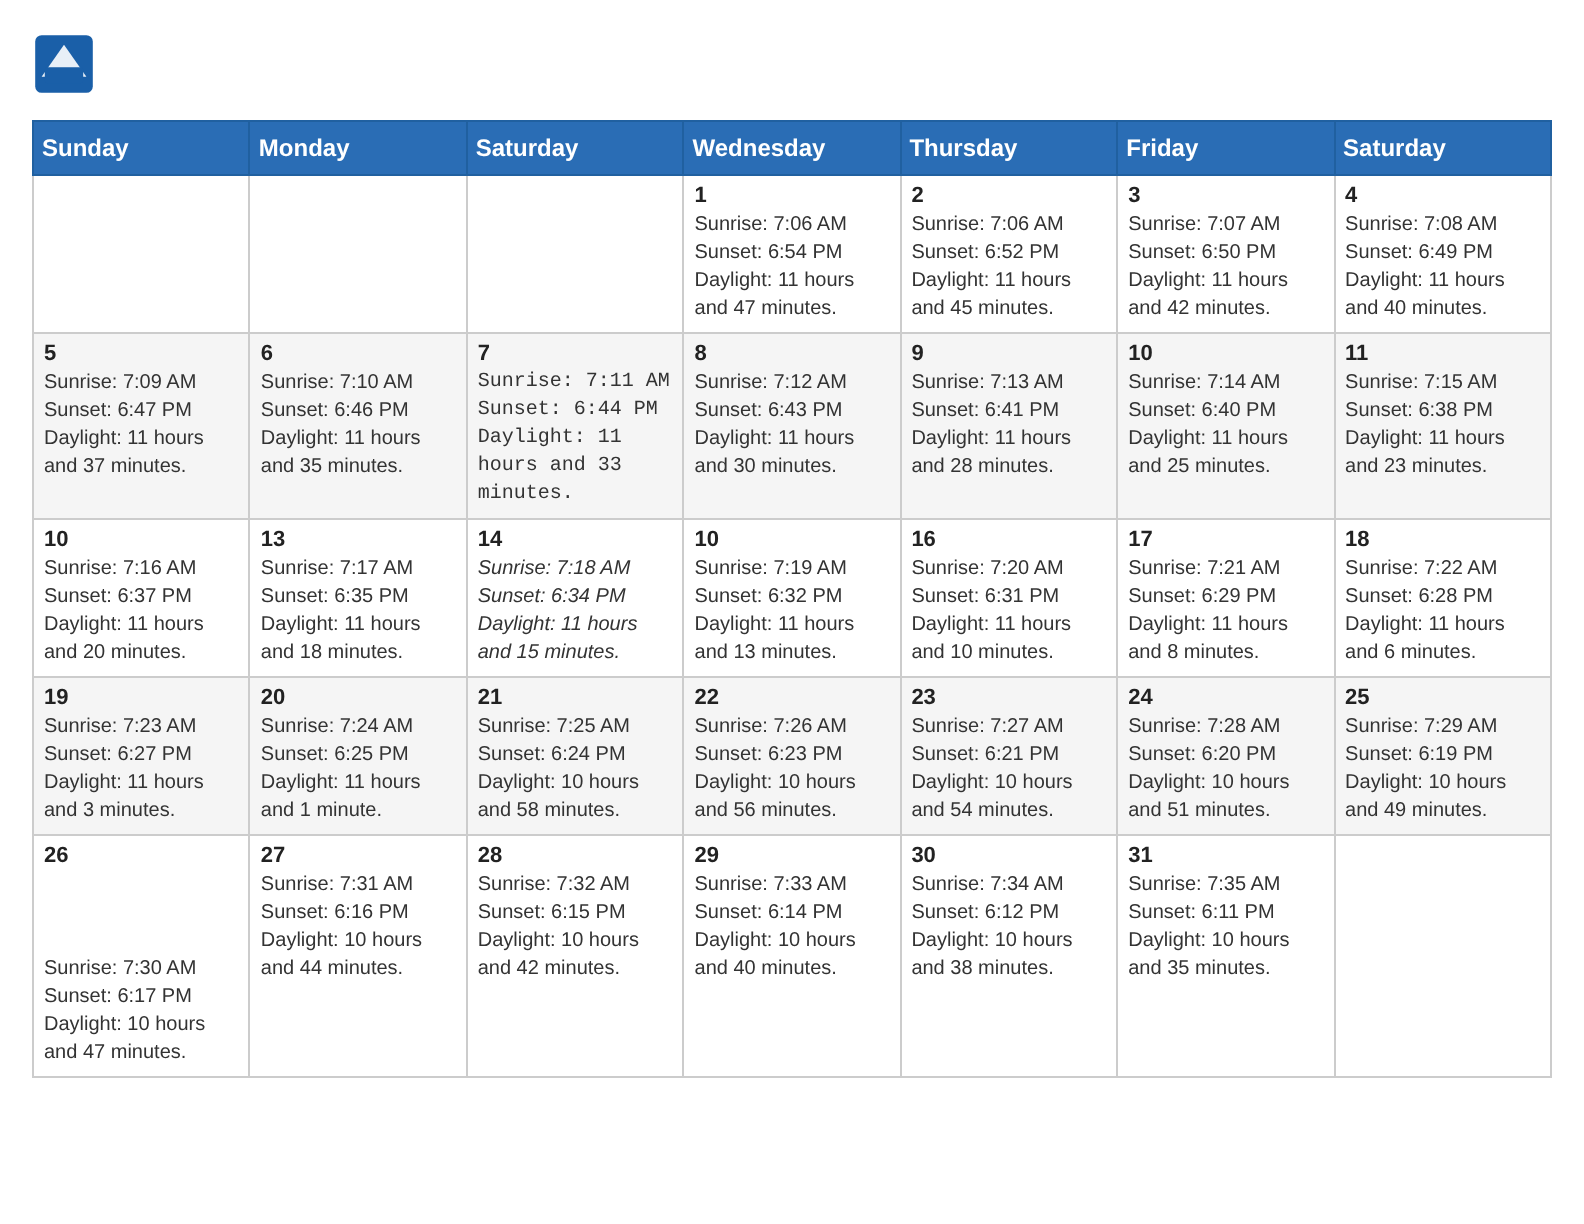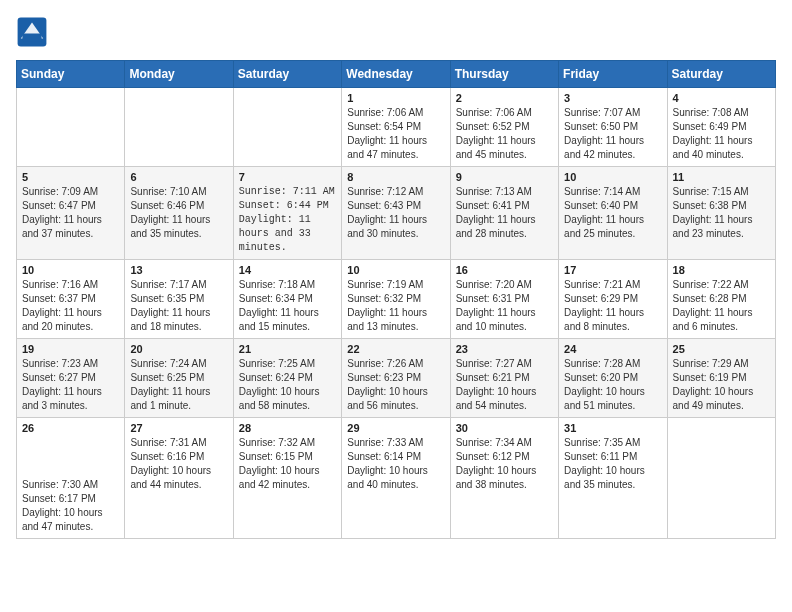--- a/index.html
+++ b/index.html
@@ -202,21 +202,21 @@
 Daylight: 11 hours and 20 minutes.</div>
         </td>
         <td>
           <div class="day-num">13</div>
           <div class="day-info" style="white-space: pre-line;">Sunrise: 7:17 AM
 Sunset: 6:35 PM
 Daylight: 11 hours and 18 minutes.</div>
         </td>
         <td>
           <div class="day-num">14</div>
-          <div class="day-info" style="white-space: pre-line;">Sunrise: 7:18 AM
+          <div class="day-info" style="white-space: pre-line; font-style: italic;">Sunrise: 7:18 AM
 Sunset: 6:34 PM
 Daylight: 11 hours and 15 minutes.</div>
         </td>
         <td>
           <div class="day-num">10</div>
           <div class="day-info" style="white-space: pre-line;">Sunrise: 7:19 AM
 Sunset: 6:32 PM
 Daylight: 11 hours and 13 minutes.</div>
         </td>
         <td>

